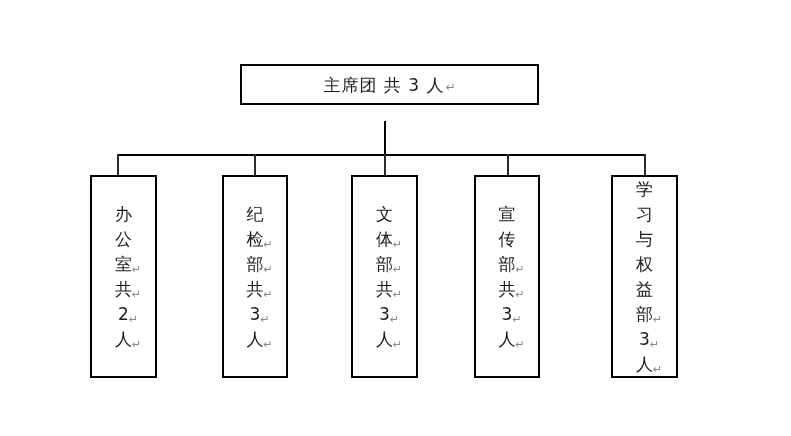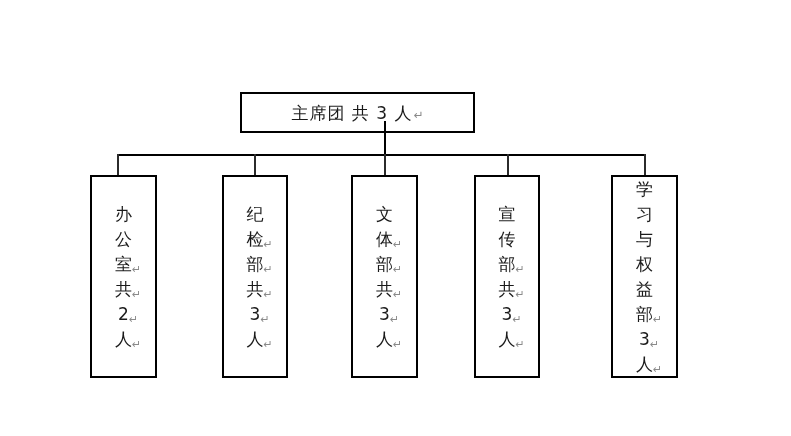--- a/index.html
+++ b/index.html
@@ -94,21 +94,21 @@
   }
   .conn-v { width: 2px; }
   .conn-h { height: 2px; }
   .conn.thin { background: #2b2b2b; }
 </style>
 </head>
 <body>
 
 <div id="chart-canvas">
 
-  <div class="node-box root" style="left:240px; top:92px; width:235px; height:41px;">
+  <div class="node-box root" style="left:240px; top:64px; width:299px; height:41px;">
     <div class="root-label">
       <span>主席团 共 3 人</span><span class="ret">↵</span>
     </div>
   </div>
 
   <div class="conn conn-v" style="left:384px; top:121px; height:34px;"></div>
 
   <div class="conn conn-h" style="left:117px; top:154px; width:529px;"></div>
 
   <div class="conn conn-v thin" style="left:117px; top:154px; height:22px;"></div>

